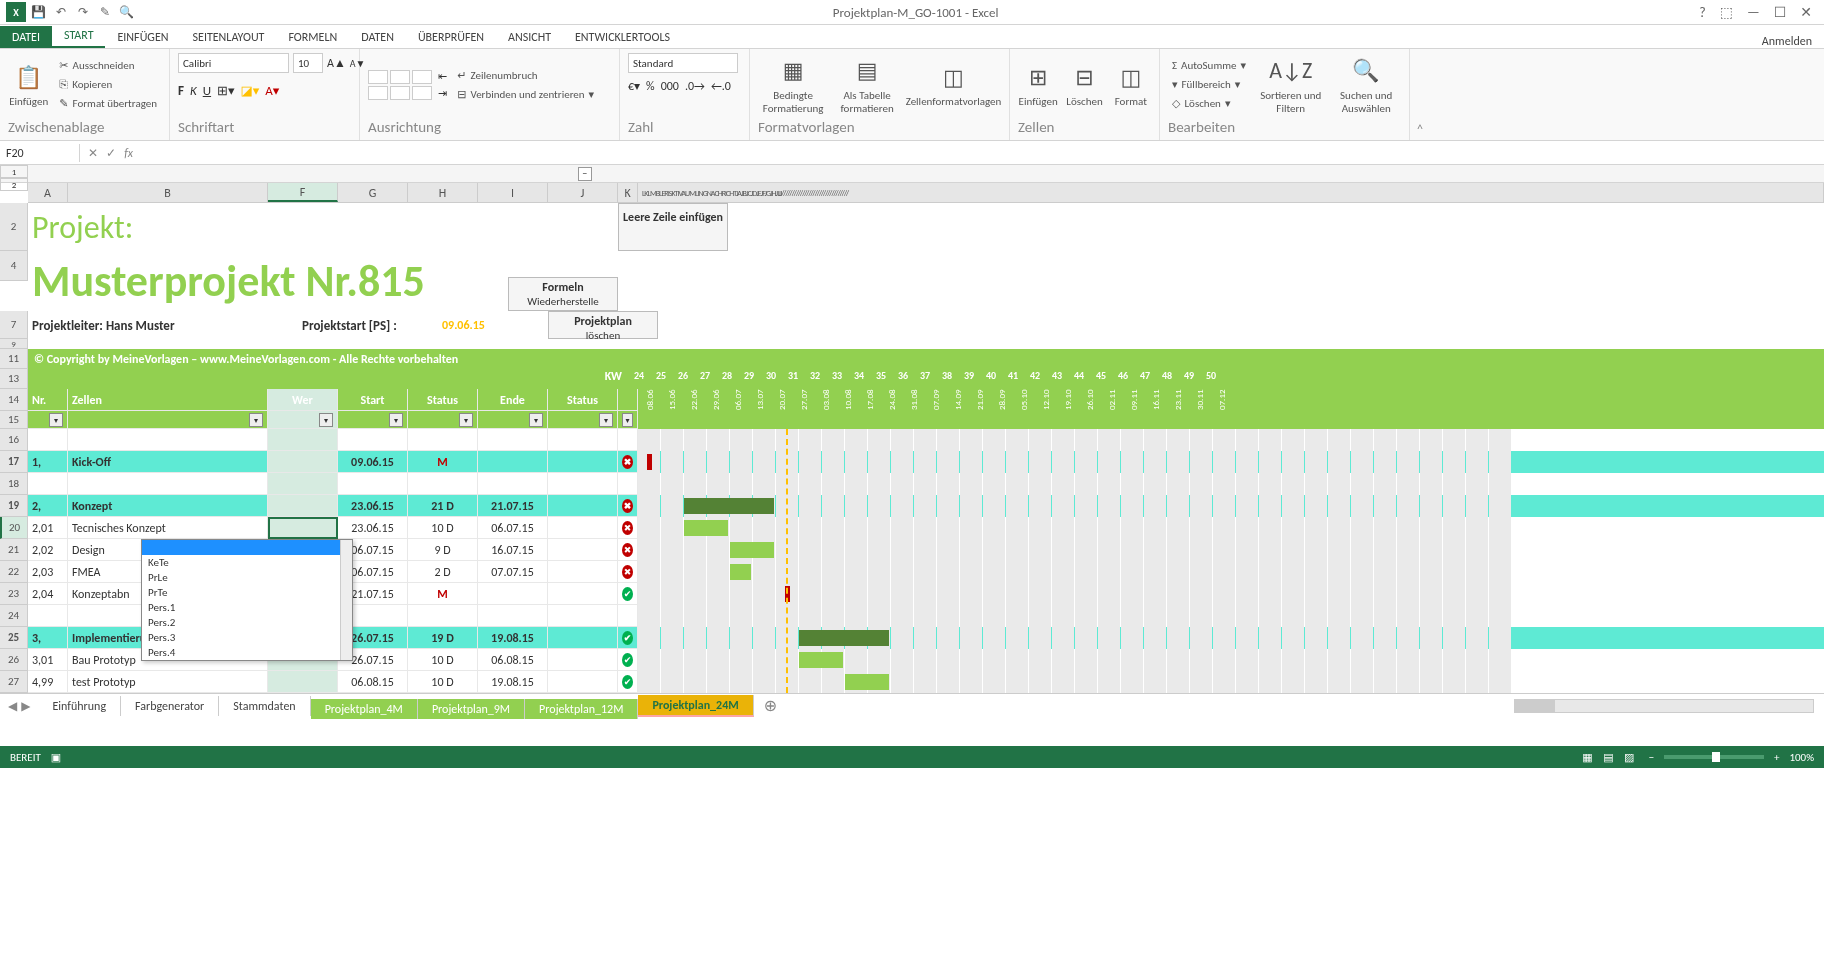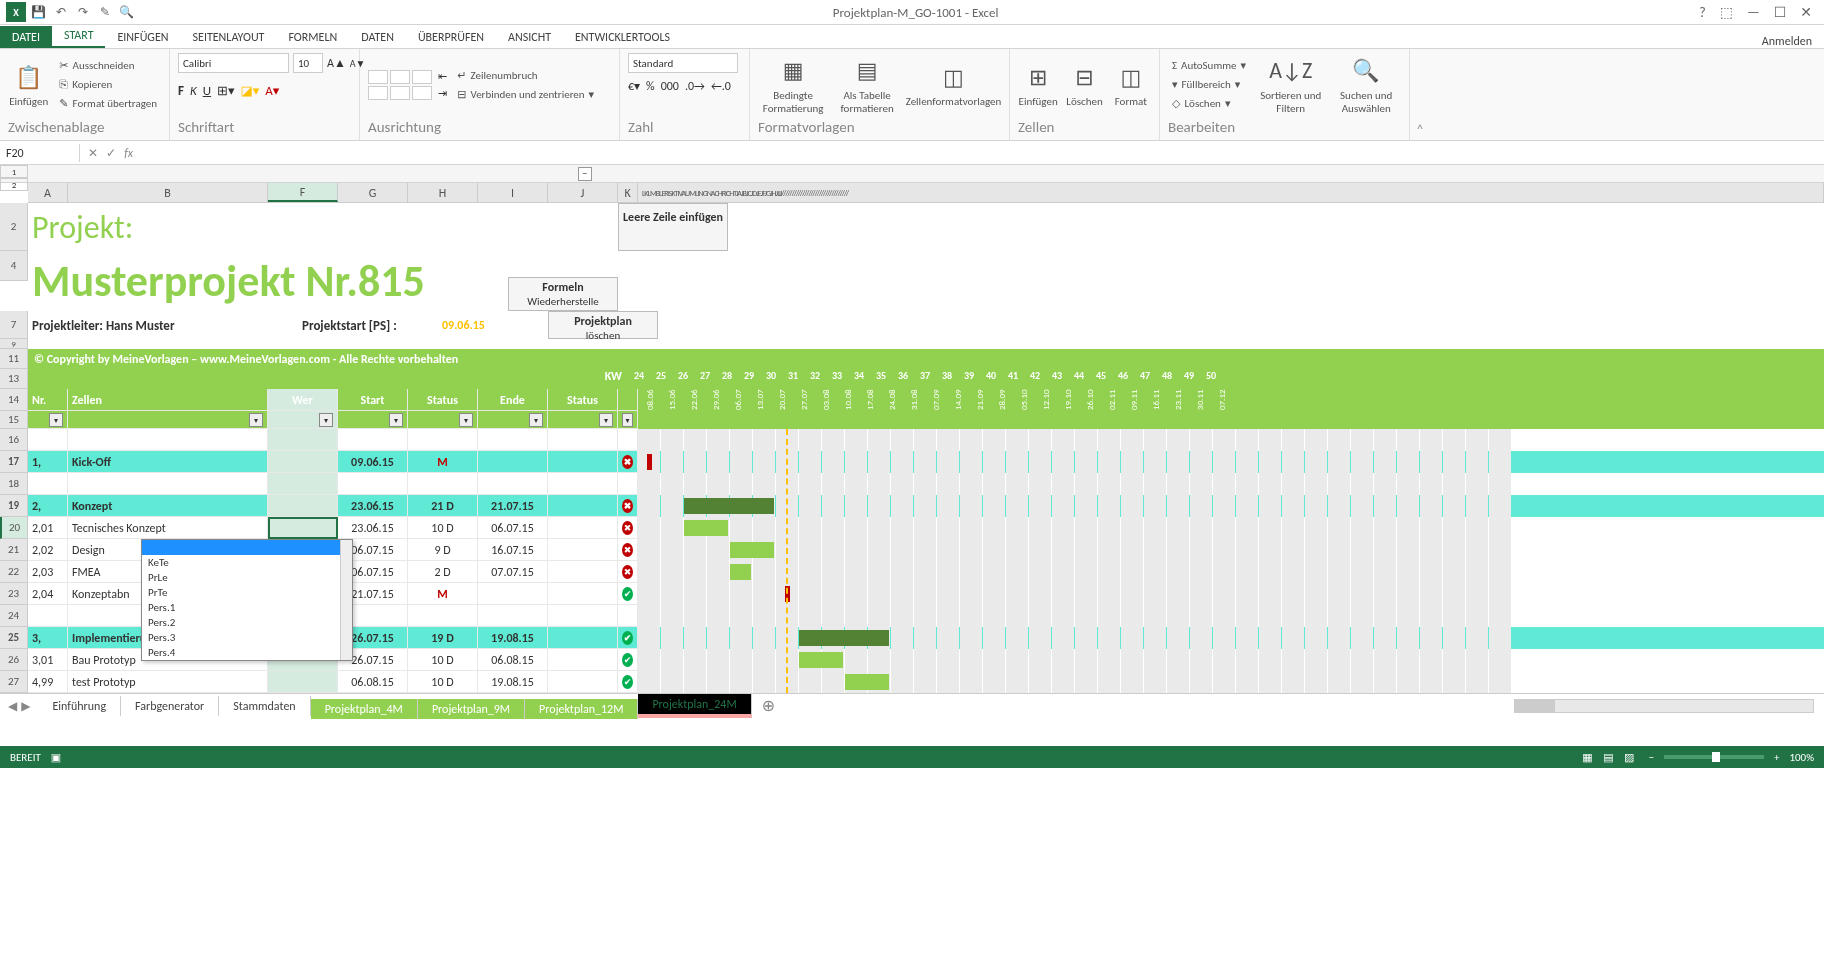--- a/index.html
+++ b/index.html
@@ -91,21 +91,21 @@
 
 .dropdown-popup { position: absolute; left: 141px; top: 0px; width: 212px; background: #fff; border: 1px solid #888; font-size: 11px; z-index: 100; box-shadow: 2px 2px 4px rgba(0,0,0,0.2); }
 .dropdown-popup .dd-item { padding: 1px 6px; cursor: pointer; }
 .dropdown-popup .dd-item.sel { background: #1e90ff; color: #fff; }
 .dropdown-popup .dd-scroll { position: absolute; right: 0; top: 0; bottom: 0; width: 12px; background: #eee; border-left: 1px solid #ccc; }
 
 .sheet-tabs { height: 24px; display: flex; align-items: center; border-top: 1px solid #ccc; background: #fff; }
 .sheet-nav { display: flex; gap: 4px; padding: 0 8px; color: #888; }
 .sheet-tab { padding: 3px 14px; font-size: 12px; border-right: 1px solid #ccc; cursor: pointer; background: #fff; color: #444; }
 .sheet-tab.green { background: #92d050; color: #fff; margin-top: 7px; }
-.sheet-tab.active { background: #000000; color: #217346; border-bottom: 4px solid #fca5a5; font-weight: normal; }
+.sheet-tab.active { background: #eab308; color: #217346; border-bottom: 2px solid #fca5a5; font-weight: bold; }
 .sheet-add { padding: 0 10px; color: #888; cursor: pointer; font-size: 16px; }
 .hscroll { flex: 1; display: flex; justify-content: flex-end; padding-right: 10px; }
 .hscroll-bar { width: 300px; height: 14px; background: #e8e8e8; border: 1px solid #ccc; position: relative; }
 .hscroll-thumb { position: absolute; left: 0; width: 40px; height: 100%; background: #ccc; }
 
 .status-bar { height: 22px; background: #217346; color: #fff; display: flex; align-items: center; font-size: 11px; padding: 0 10px; justify-content: space-between; margin-top: 29px; }
 .status-right { display: flex; align-items: center; gap: 10px; }
 .zoom-slider { width: 100px; height: 4px; background: #4a9b6e; position: relative; }
 .zoom-thumb { position: absolute; left: 48px; top: -3px; width: 8px; height: 10px; background: #fff; }
 .view-btns span { padding: 0 4px; cursor: pointer; }

